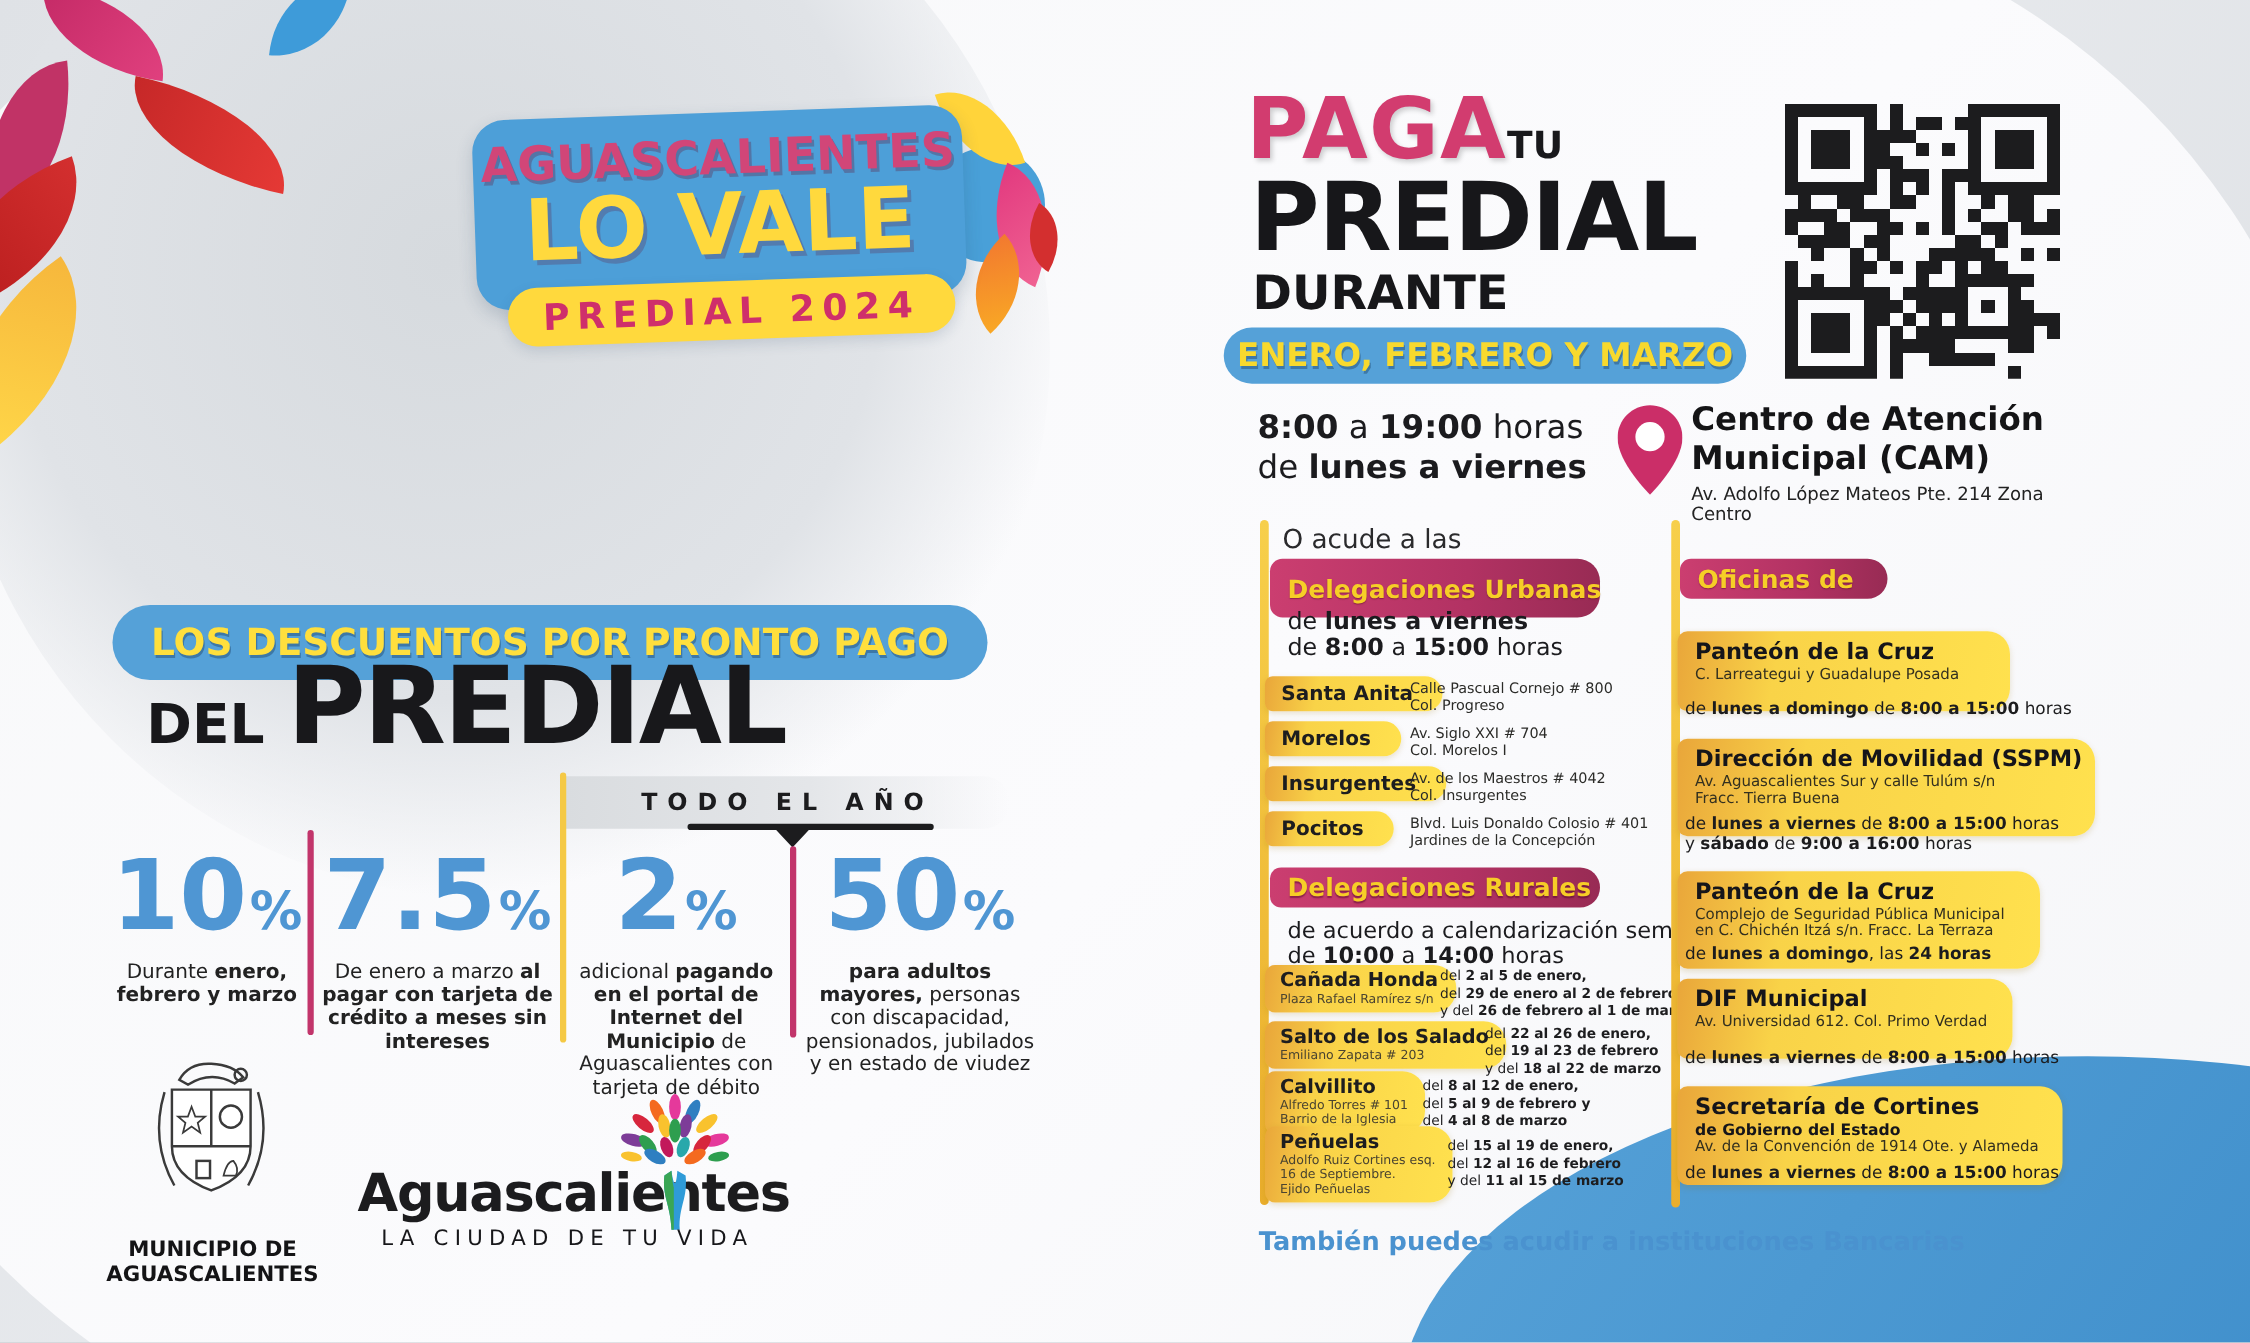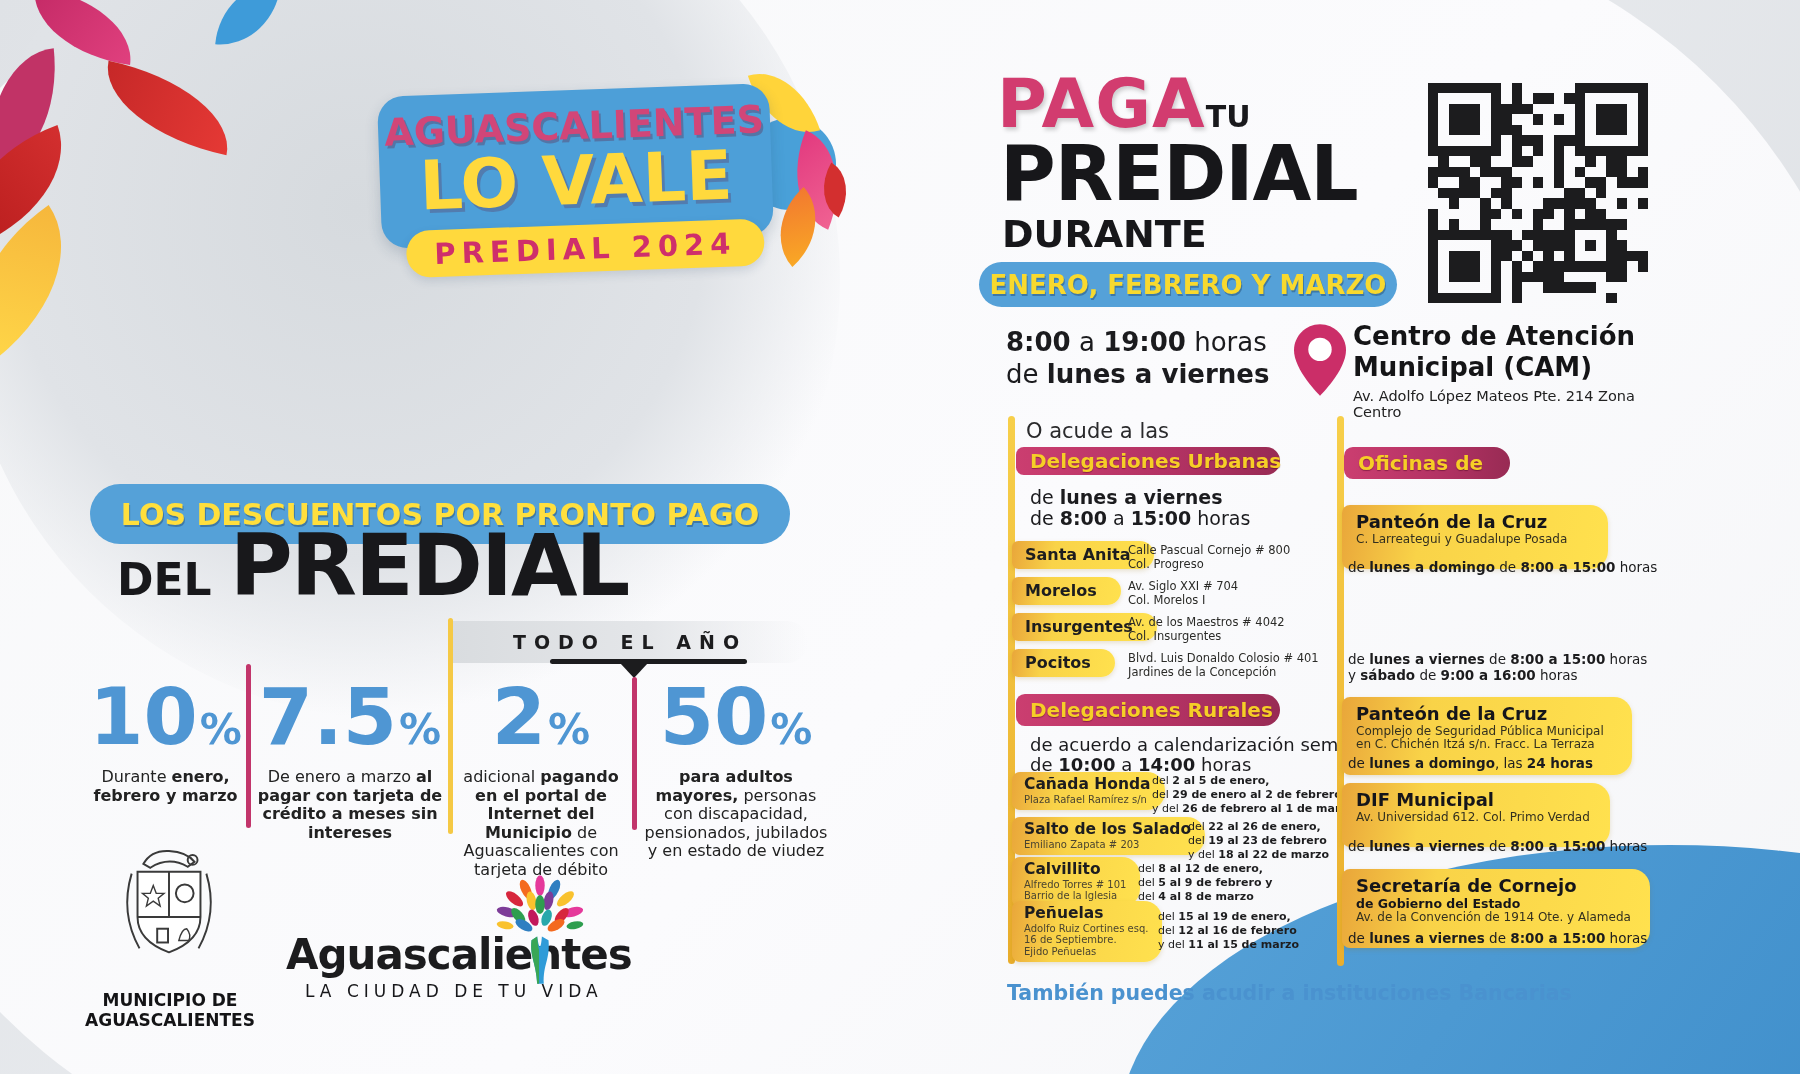--- a/index.html
+++ b/index.html
@@ -479,21 +479,21 @@
     </svg>
   </div>
   <div class="abs" style="left:1353px;top:321px;width:330px">
     <div class="cam-l">Centro de Atención</div>
     <div class="cam-l"><span></span><span class="bb">Municipal</span><span> (CAM)</span></div>
     <div class="cam-a">Av. Adolfo López Mateos Pte. 214 Zona Centro</div>
   </div>
 
   <div class="yline" style="left:1008px;top:416px;height:548px"></div>
   <div class="abs acude" style="left:1026px;top:419px">O acude a las</div>
-  <div class="abs pill-mag" style="left:1016px;top:447px;width:264px;height:28px;font-size:20px;padding-left:14px">Delegaciones Urbanas</div>
+  <div class="abs pill-mag" style="left:1016px;top:447px;width:264px;height:47px;font-size:20px;padding-left:14px">Delegaciones Urbanas</div>
   <div class="abs mid" style="left:1030px;top:487px">
     <div><span>de </span><span class="bb">lunes a viernes</span></div>
     <div><span>de </span><span class="bb">8:00</span><span> a </span><span class="bb">15:00</span><span> horas</span></div>
   </div>
 
   <div class="abs pill-yel u-pill" style="left:1012px;top:541px">Santa Anita</div>
   <div class="abs u-addr" style="left:1128px;top:544px">
     <div>Calle Pascual Cornejo # 800</div>
       <div>Col. Progreso</div>
   </div>
@@ -563,20 +563,25 @@
   <div class="abs pill-mag" style="left:1344px;top:447px;width:166px;height:32px;font-size:20px;padding-left:14px">Oficinas de</div>
 
   <div class="abs pill-yel o-pill" style="left:1342px;top:505px;width:266px">
     <div class="o-title">Panteón de la Cruz</div>
     <div class="o-sub">C. Larreategui y Guadalupe Posada</div>
   </div>
   <div class="abs hrs" style="left:1348px;top:559px">
     <div><span>de </span><span class="bb">lunes a domingo</span><span> de </span><span class="bb">8:00 a 15:00</span><span> horas</span></div>
   </div>
 
+  <div class="abs pill-yel o-pill" style="left:1342px;top:591px;width:334px">
+    <div class="o-title">Dirección de Movilidad (SSPM)</div>
+    <div class="o-sub">Av. Aguascalientes Sur y calle Tulúm s/n</div>
+    <div class="o-sub">Fracc. Tierra Buena</div>
+  </div>
   <div class="abs hrs" style="left:1348px;top:651px">
     <div><span>de </span><span class="bb">lunes a viernes</span><span> de </span><span class="bb">8:00 a 15:00</span><span> horas</span></div>
     <div><span>y </span><span class="bb">sábado</span><span> de </span><span class="bb">9:00 a 16:00</span><span> horas</span></div>
   </div>
 
   <div class="abs pill-yel o-pill" style="left:1342px;top:697px;width:290px">
     <div class="o-title">Panteón de la Cruz</div>
     <div class="o-sub">Complejo de Seguridad Pública Municipal</div>
     <div class="o-sub">en C. Chichén Itzá s/n. Fracc. La Terraza</div>
   </div>
@@ -586,21 +591,21 @@
 
   <div class="abs pill-yel o-pill" style="left:1342px;top:783px;width:268px">
     <div class="o-title">DIF Municipal</div>
     <div class="o-sub">Av. Universidad 612. Col. Primo Verdad</div>
   </div>
   <div class="abs hrs" style="left:1348px;top:838px">
     <div><span>de </span><span class="bb">lunes a viernes</span><span> de </span><span class="bb">8:00 a 15:00</span><span> horas</span></div>
   </div>
 
   <div class="abs pill-yel o-pill" style="left:1342px;top:869px;width:308px">
-    <div class="o-title">Secretaría de Cornejo</div>
+    <div class="o-title">Secretaría de Cortines</div>
     <div class="o-sub2">de Gobierno del Estado</div>
     <div class="o-sub">Av. de la Convención de 1914 Ote. y Alameda</div>
   </div>
   <div class="abs hrs" style="left:1348px;top:930px">
     <div><span>de </span><span class="bb">lunes a viernes</span><span> de </span><span class="bb">8:00 a 15:00</span><span> horas</span></div>
   </div>
 
   <div class="abs banks">También puedes acudir a instituciones Bancarias</div>
 
 </div>

